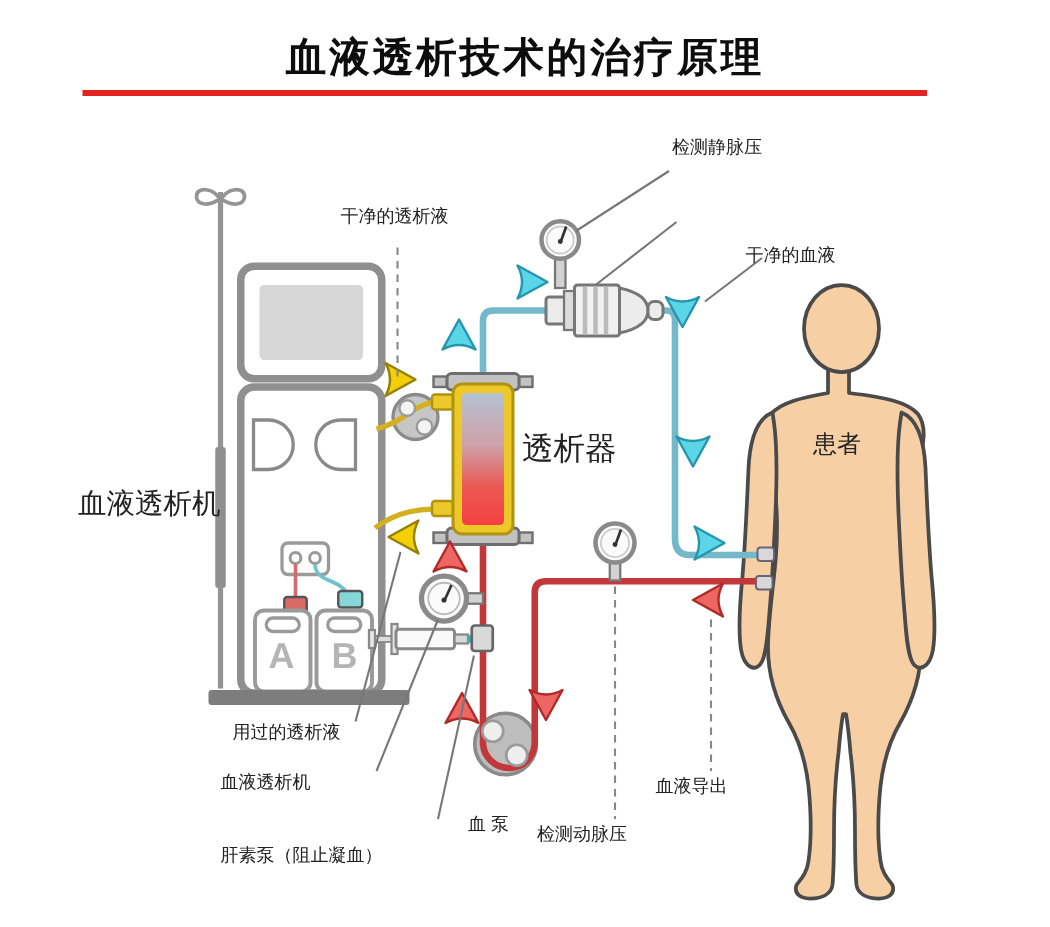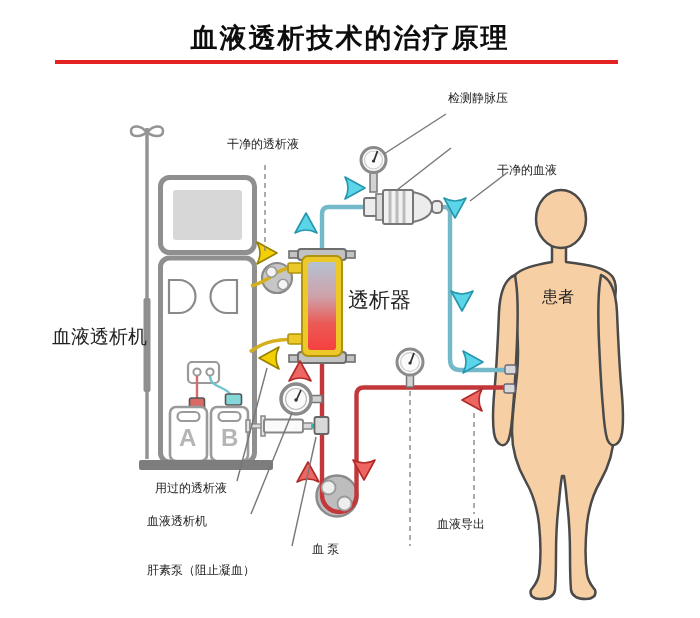--- a/index.html
+++ b/index.html
@@ -202,17 +202,18 @@
   <div class="lbl" style="left:52px;top:327px;font-size:19px;">血液透析机</div>
   <div class="lbl" style="left:227px;top:138px;">干净的透析液</div>
   <div class="lbl" style="left:448px;top:92px;">检测静脉压</div>
   <div class="lbl" style="left:497px;top:164px;text-align:center;">干净的血液</div>
   <div class="lbl" style="left:348px;top:288px;font-size:21px;">透析器</div>
   <div class="lbl" style="left:542px;top:288px;font-size:16px;">患者</div>
   <div class="lbl" style="left:155px;top:482px;">用过的透析液</div>
   <div class="lbl" style="left:147px;top:515px;">血液透析机</div>
   <div class="lbl" style="left:147px;top:564px;font-family:Liberation Serif, serif;">肝素泵（阻止凝血）</div>
   <div class="lbl" style="left:312px;top:516px;margin-top:27px;">血 泵</div>
+  <div class="lbl" style="left:358px;top:550px;">检测动脉压</div>
   <div class="lbl" style="left:437px;top:518px;">血液导出</div>
 
   <div class="jug-letter" style="left:179px;top:424px;">A</div>
   <div class="jug-letter" style="left:221px;top:424px;">B</div>
 </div>
 
 </body></html>

